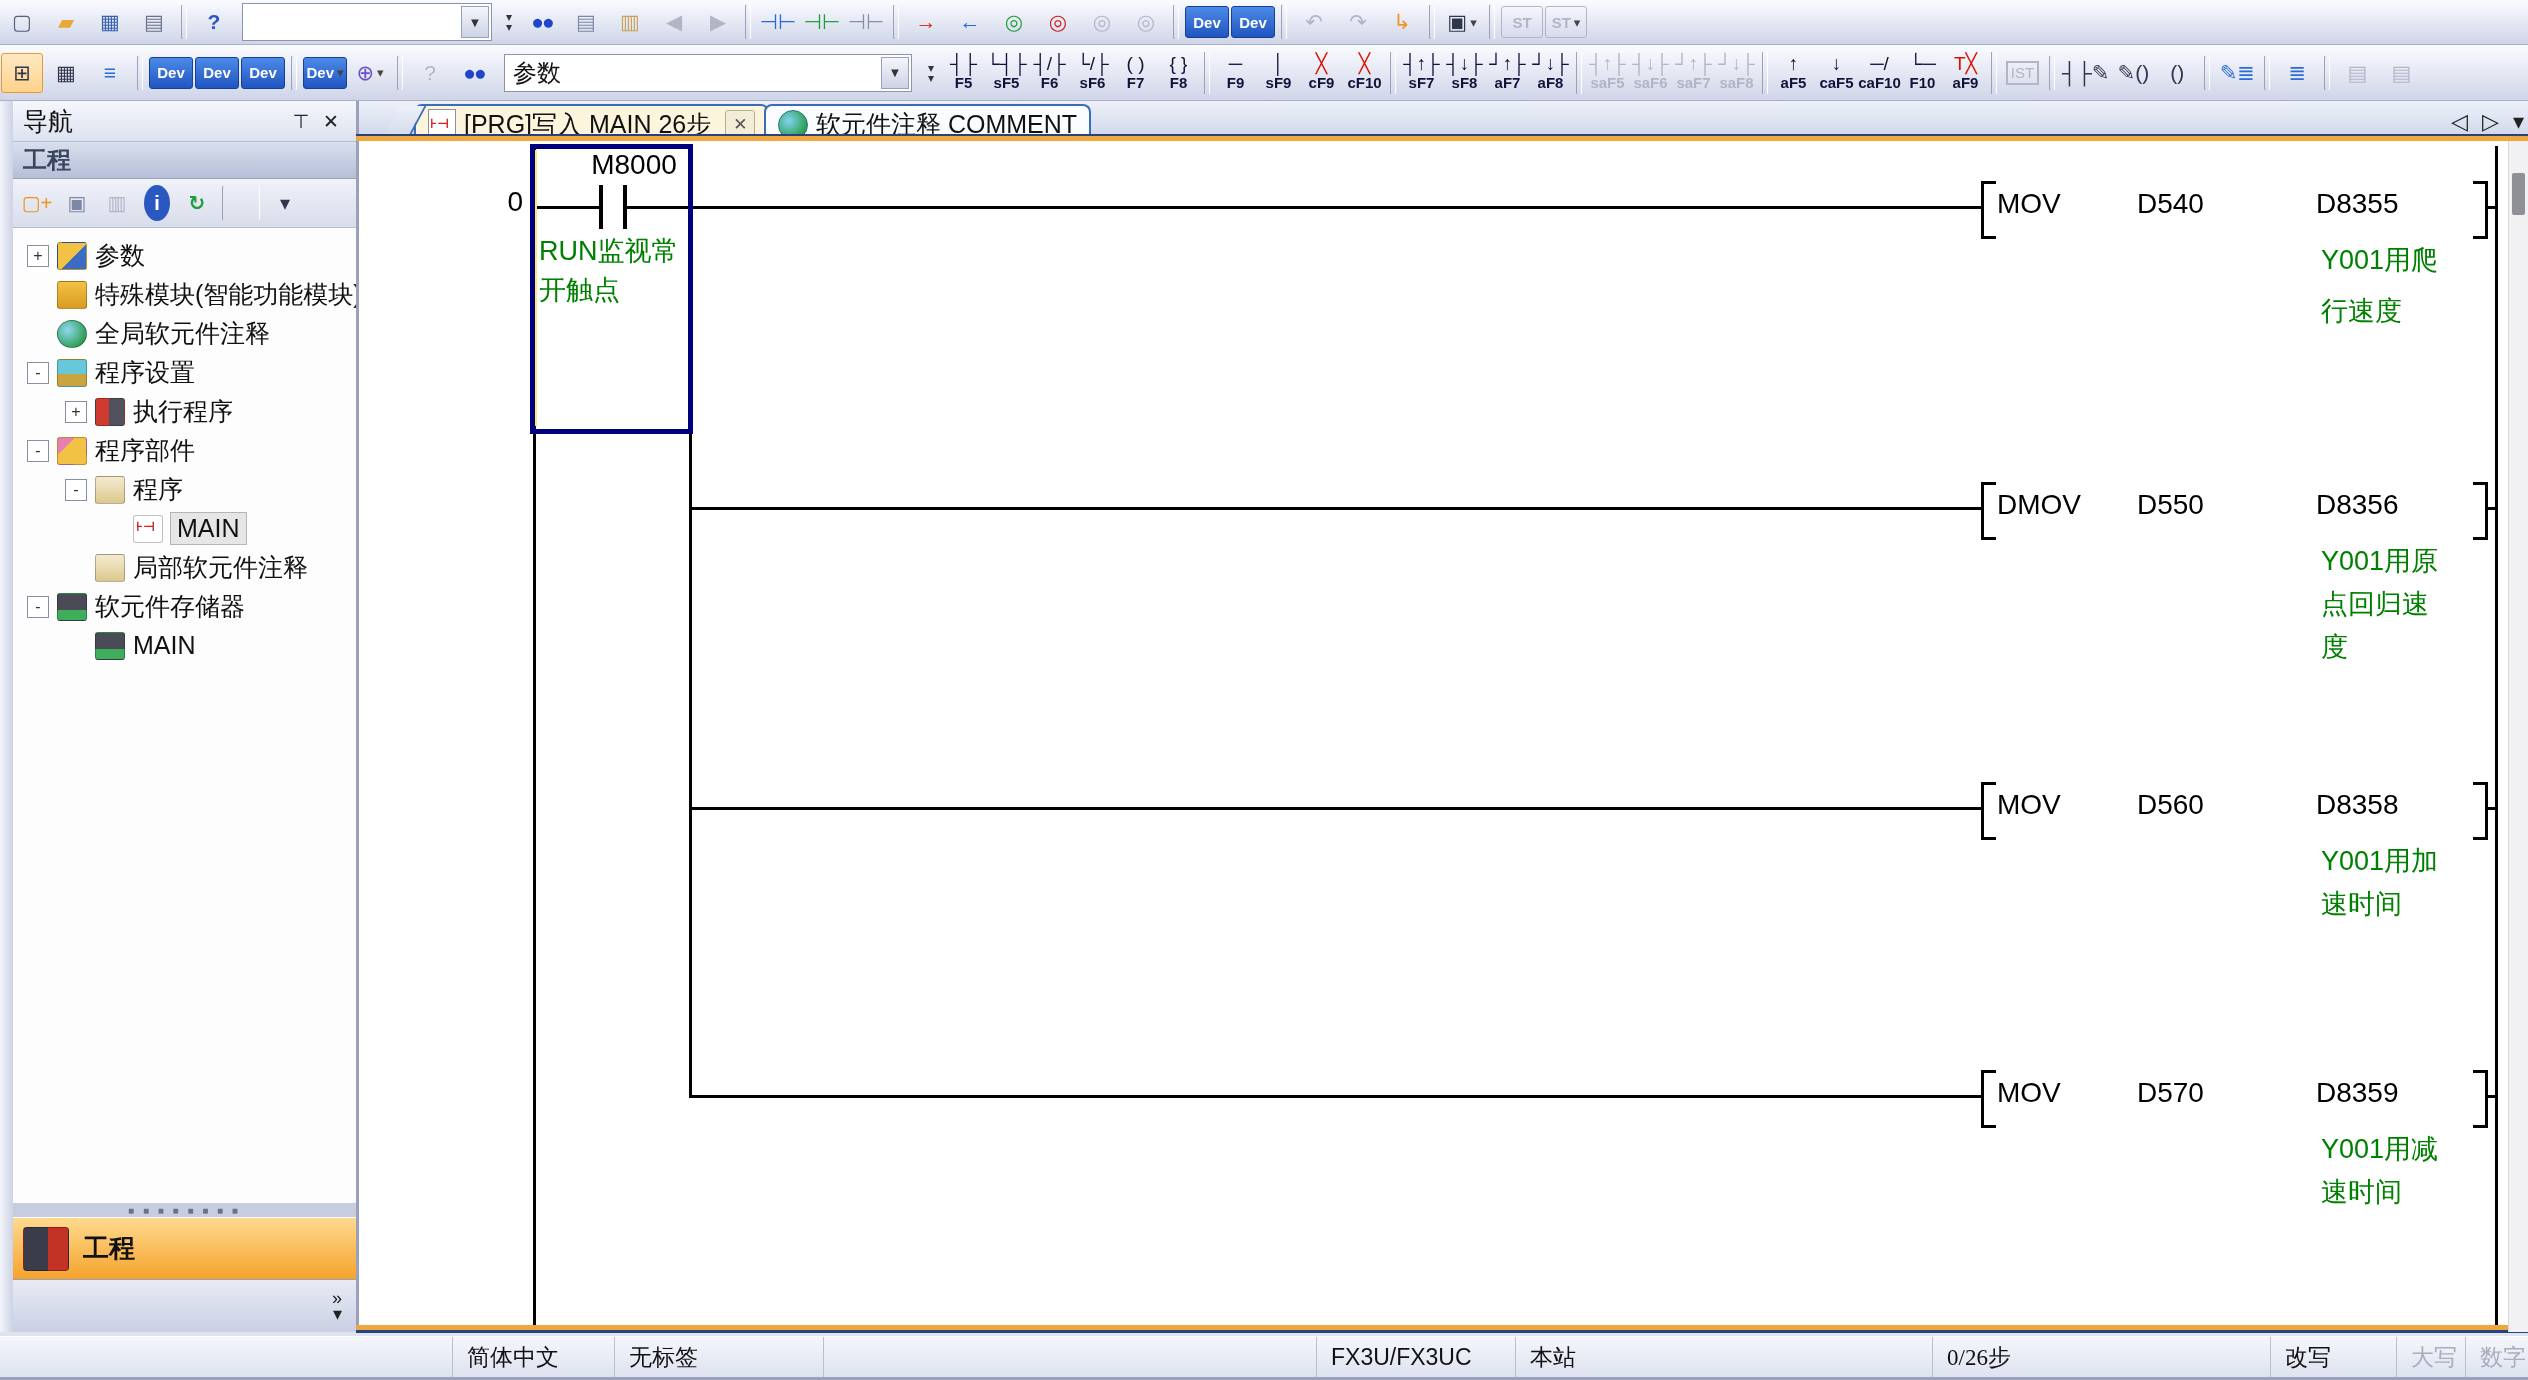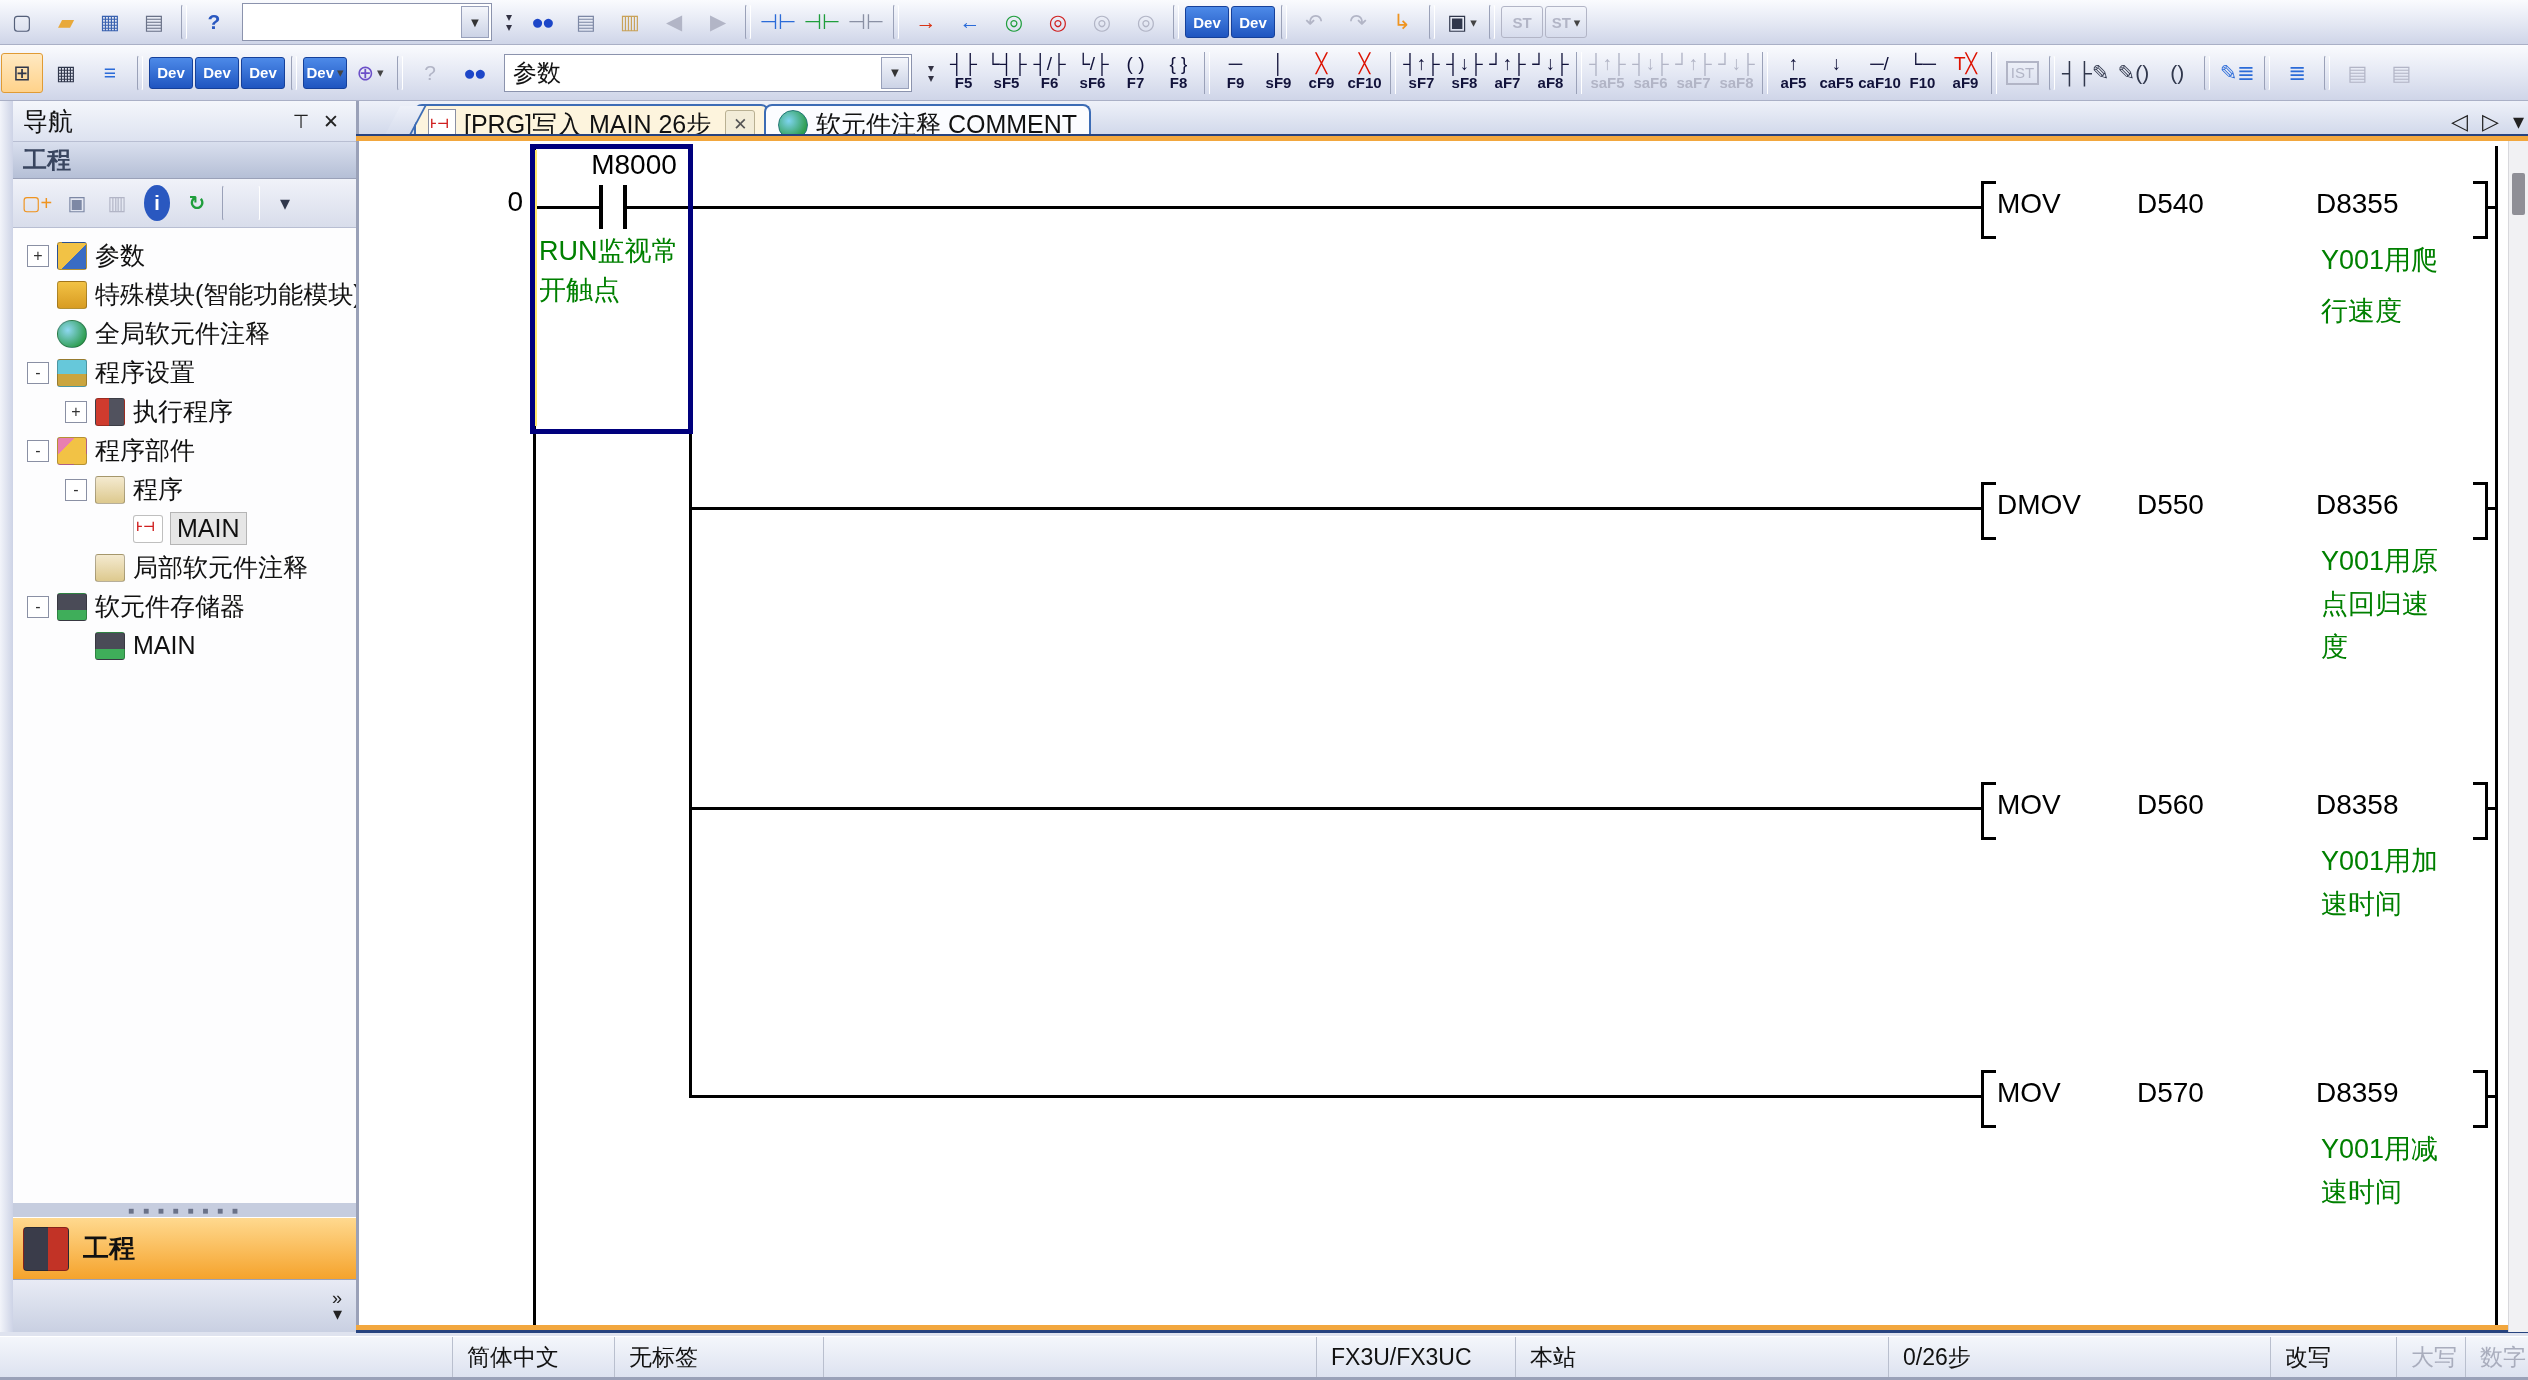--- a/index.html
+++ b/index.html
@@ -122,21 +122,21 @@
   #vscroll{position:absolute;left:2508px;top:141px;width:20px;height:1191px;background:#f1f1f3;border-left:1px solid #d8d8dc;}
   #vthumb{position:absolute;left:3px;top:32px;width:13px;height:42px;background:#8f8f96;border-radius:2px;}
 
   
   #status{position:absolute;left:0;top:1336px;width:2528px;height:40px;
           background:linear-gradient(#f4f6fb,#dde2f0);border-top:1px solid #fff;font-size:23px;}
   #status .seg{position:absolute;top:0;height:40px;display:flex;align-items:center;padding-left:14px;
                border-left:1px solid #b9bfce;}
   #status .dim{color:#a9adbd;}
   .s1{left:452px;width:160px;} .s2{left:614px;width:208px;} .s3{left:823px;width:492px;}
-  .s4{left:1316px;width:198px;} .s5{left:1515px;width:416px;} .s6{left:1888px;width:337px;}
+  .s4{left:1316px;width:198px;} .s5{left:1515px;width:416px;} .s6{left:1932px;width:337px;font-family:Liberation Serif, serif;}
   .s7{left:2270px;width:125px;text-align:right;} .s8{left:2396px;width:68px;} .s9{left:2465px;width:63px;}
   #winedge{position:absolute;left:0;top:1377px;width:2528px;height:3px;background:#9aa1b8;}
 </style>
 </head>
 <body>
 
 <div id="app">
 
   <div id="tbar1" class="tbar">
     <div style="display:flex;align-items:center;">

